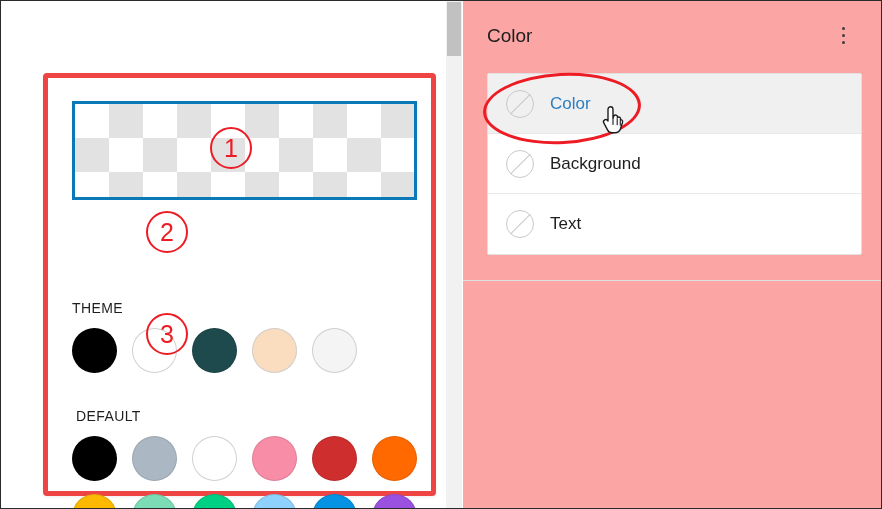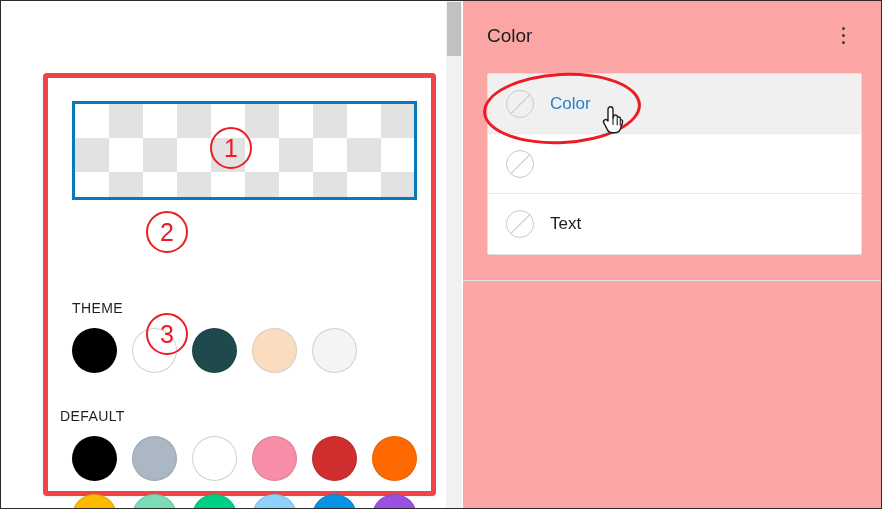--- a/index.html
+++ b/index.html
@@ -63,21 +63,21 @@
   }
 
   .section-label {
     position: absolute;
     font-size: 14px;
     letter-spacing: 0.4px;
     color: #1e1e1e;
     font-family: "Liberation Sans", sans-serif;
   }
   #theme-label { left: 24px; top: 222px; }
-  #default-label { left: 12px; top: 330px; }
+  #default-label { left: 28px; top: 330px; }
 
   .swatch-grid {
     position: absolute;
     display: grid;
     grid-template-columns: repeat(6, 60px);
     grid-auto-rows: 58px;
   }
   #theme-swatches { left: 24px; top: 250px; }
   #default-swatches { left: 24px; top: 358px; }
 
@@ -322,20 +322,21 @@
       </div>
     </div>
 
     <div id="color-options-list">
         <div class="color-option-row selected">
           <span class="no-color-indicator"></span>
           <span class="color-option-label">Color</span>
         </div>
         <div class="color-option-row">
           <span class="no-color-indicator"></span>
+          <span class="color-option-label">Background</span>
         </div>
         <div class="color-option-row">
           <span class="no-color-indicator"></span>
           <span class="color-option-label">Text</span>
         </div>
       </div>
 
     <div id="right-divider"></div>
 
   </div>

